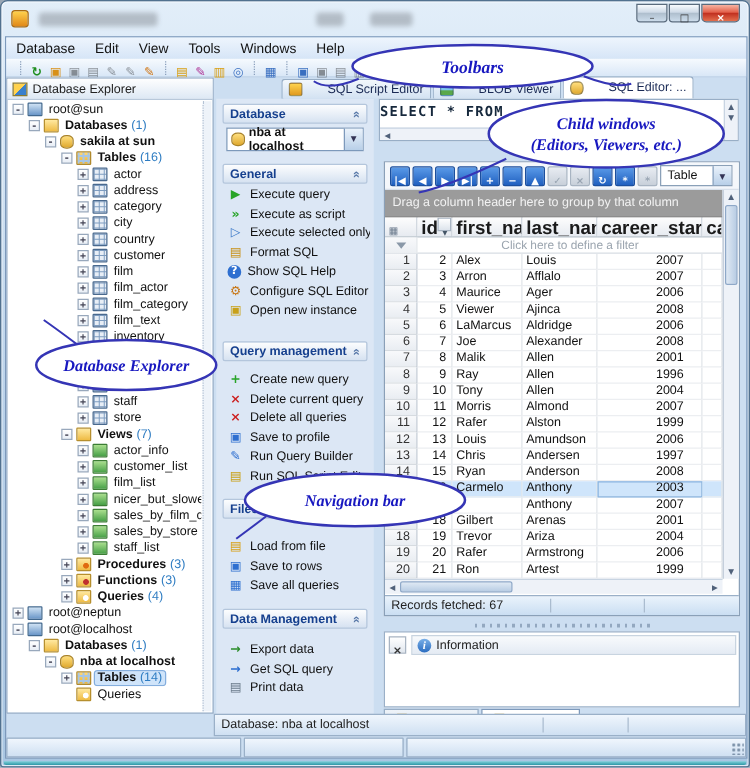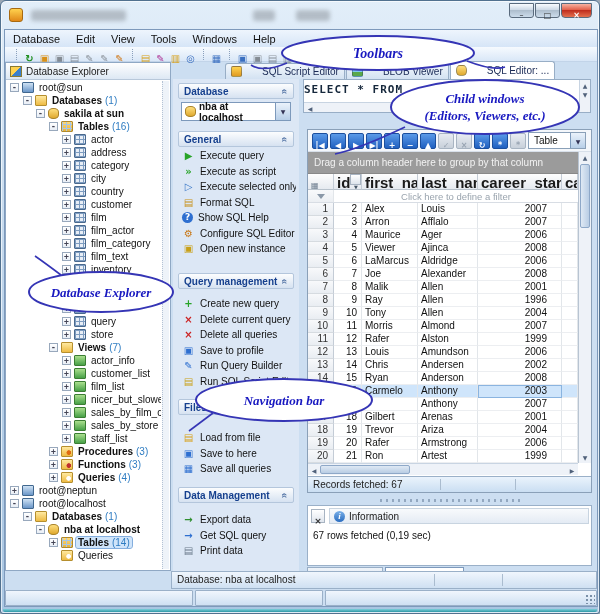--- a/index.html
+++ b/index.html
@@ -380,21 +380,21 @@
           <span class="ico ico-table"></span>
           <span class="hl">
             <span class="tlabel"></span>
             <span class="tcount"></span>
           </span>
         </div>
         <div class="trow" style="padding-left: 54px;">
           <span class="exp">+</span>
           <span class="ico ico-table"></span>
           <span class="hl">
-            <span class="tlabel">query</span>
+            <span class="tlabel">staff</span>
             <span class="tcount"></span>
           </span>
         </div>
         <div class="trow" style="padding-left: 54px;">
           <span class="exp">+</span>
           <span class="ico ico-table"></span>
           <span class="hl">
             <span class="tlabel">store</span>
             <span class="tcount"></span>
           </span>
@@ -620,21 +620,21 @@
         <span class="chev"></span>
     </div>
     <div class="nitems" style="top:351px;">
 
     <div class="nitem">
           <span class="glyph" style="color: rgb(216, 160, 24);">▤</span>
           <span>Load from file</span>
         </div>
         <div class="nitem">
           <span class="glyph" style="color: rgb(46, 111, 208);">▣</span>
-          <span>Save to here</span>
+          <span>Save to rows</span>
         </div>
         <div class="nitem">
           <span class="glyph" style="color: rgb(46, 111, 208);">▦</span>
           <span>Save all queries</span>
         </div>
       </div>
     <div class="nsec" style="top:408px;">
       <span>Data Management</span>
         <span class="chev"></span>
     </div>
@@ -840,21 +840,21 @@
           <span class="c fn w-fn">Louis</span>
           <span class="c ln w-ln">Amundson</span>
           <span class="c yr w-yr">2006</span>
           <span class="c cr w-cr"></span>
         </div>
         <div class="grow">
           <span class="c rn w-rn">13</span>
           <span class="c id w-id">14</span>
           <span class="c fn w-fn">Chris</span>
           <span class="c ln w-ln">Andersen</span>
-          <span class="c yr w-yr">2002</span>
+          <span class="c yr w-yr">1997</span>
           <span class="c cr w-cr"></span>
         </div>
         <div class="grow">
           <span class="c rn w-rn">14</span>
           <span class="c id w-id">15</span>
           <span class="c fn w-fn">Ryan</span>
           <span class="c ln w-ln">Anderson</span>
           <span class="c yr w-yr">2008</span>
           <span class="c cr w-cr"></span>
         </div>
@@ -922,21 +922,20 @@
   <div class="splitter">
       <i></i>
     </div>
 
   <div class="infopanel">
     <div class="info-close"><span class="glyph">×</span></div>
     <div class="info-h">
       <span class="iinfo">i</span>
       <span>Information</span>
     </div>
-    <div class="info-body">67 rows fetched (0,19 sec)</div>
   </div>
 
   <div class="btabs">
 
   <div class="btab">
         <span class="ico ico-query-page"></span>
         <span>result_list</span>
       </div>
       <div class="btab active">
         <span class="ico ico-query-page"></span>

